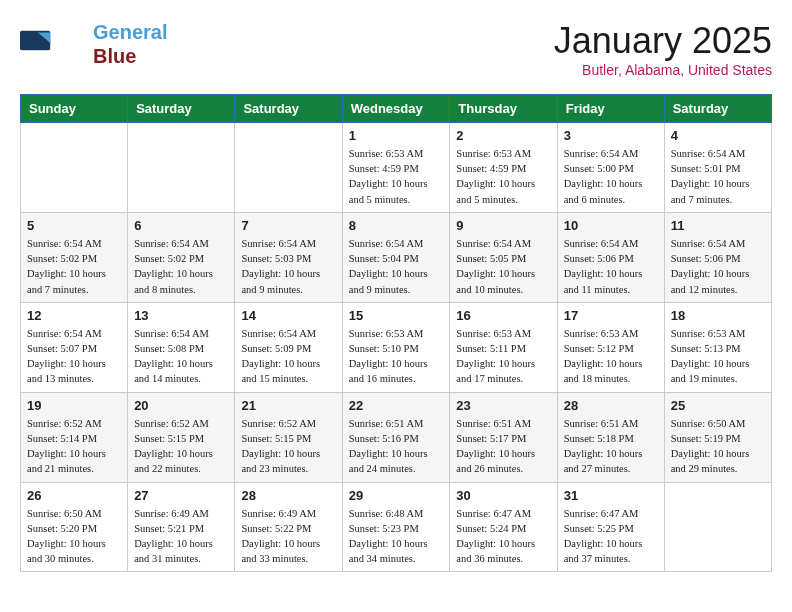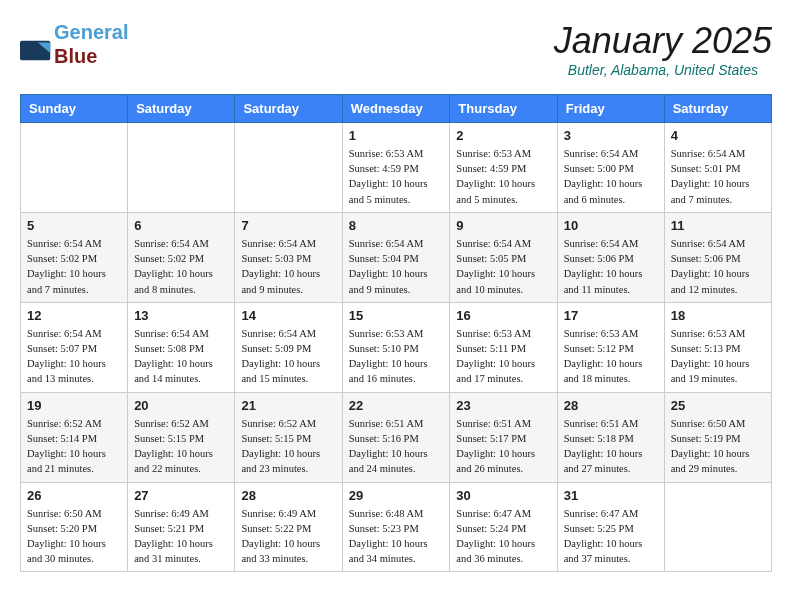--- a/index.html
+++ b/index.html
@@ -11,56 +11,56 @@
       padding: 20px;
     }
     .header {
       display: flex;
       justify-content: space-between;
       align-items: flex-start;
       margin-bottom: 16px;
     }
     .logo {
       display: flex;
-      align-items: flex-end;
+      align-items: center;
+      gap: 39px;
     }
     .logo-text {
       font-size: 20px;
       font-weight: bold;
       color: #1a3a5c;
       line-height: 1.2;
     }
     .logo-text span {
       color: #4a9fd4;
     }
     .logo-icon {
       width: 32px;
       height: 28px;
       margin-right: 2px;
     }
     .title-block {
-      text-align: center;
-      font-style: italic;
+      text-align: right;
     }
     .month-title {
       font-size: 36px;
       font-weight: normal;
       color: #1a1a1a;
     }
     .location {
       font-size: 14px;
-      color: #0f766e;
+      color: #be185d;
     }
     .calendar {
       width: 100%;
       border-collapse: collapse;
       border: 1px solid #ccc;
     }
     .calendar th {
-      background-color: #3b82f6;
+      background-color: #15803d;
       color: white;
       font-size: 13px;
       font-weight: bold;
       text-align: left;
       padding: 6px 8px;
       border: 1px solid #2c6fad;
     }
     .calendar td {
       vertical-align: top;
       padding: 5px 6px;

